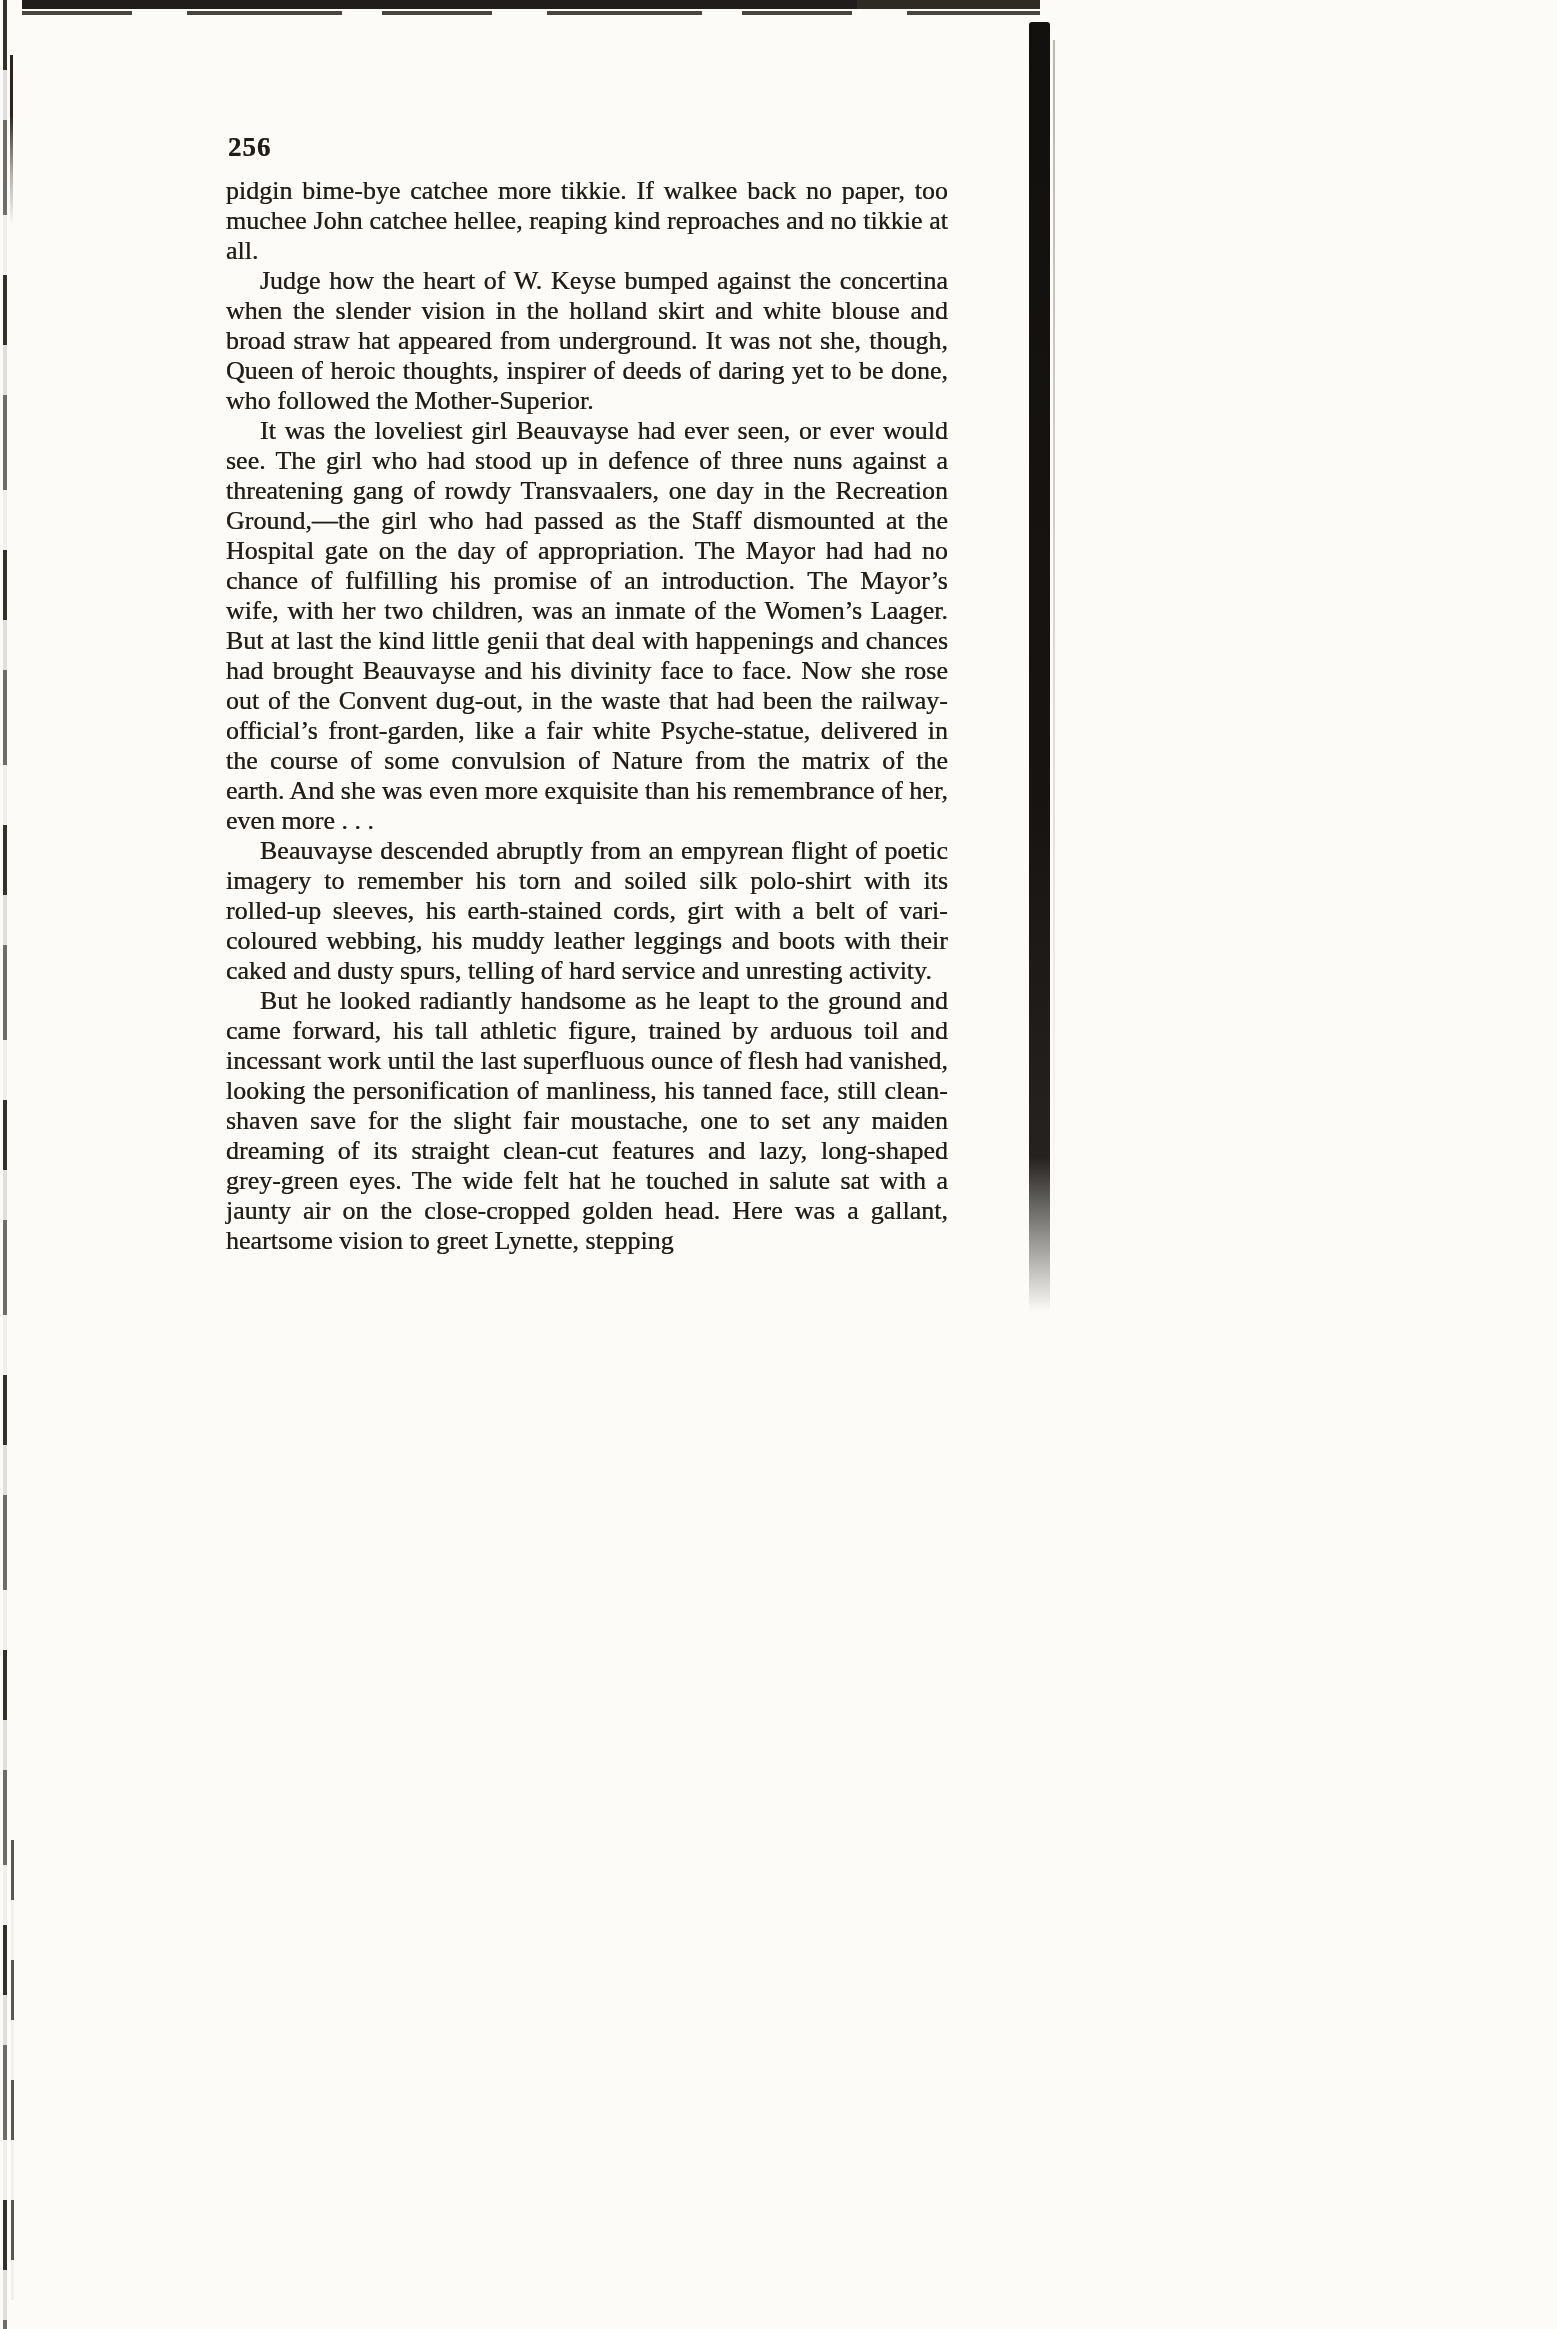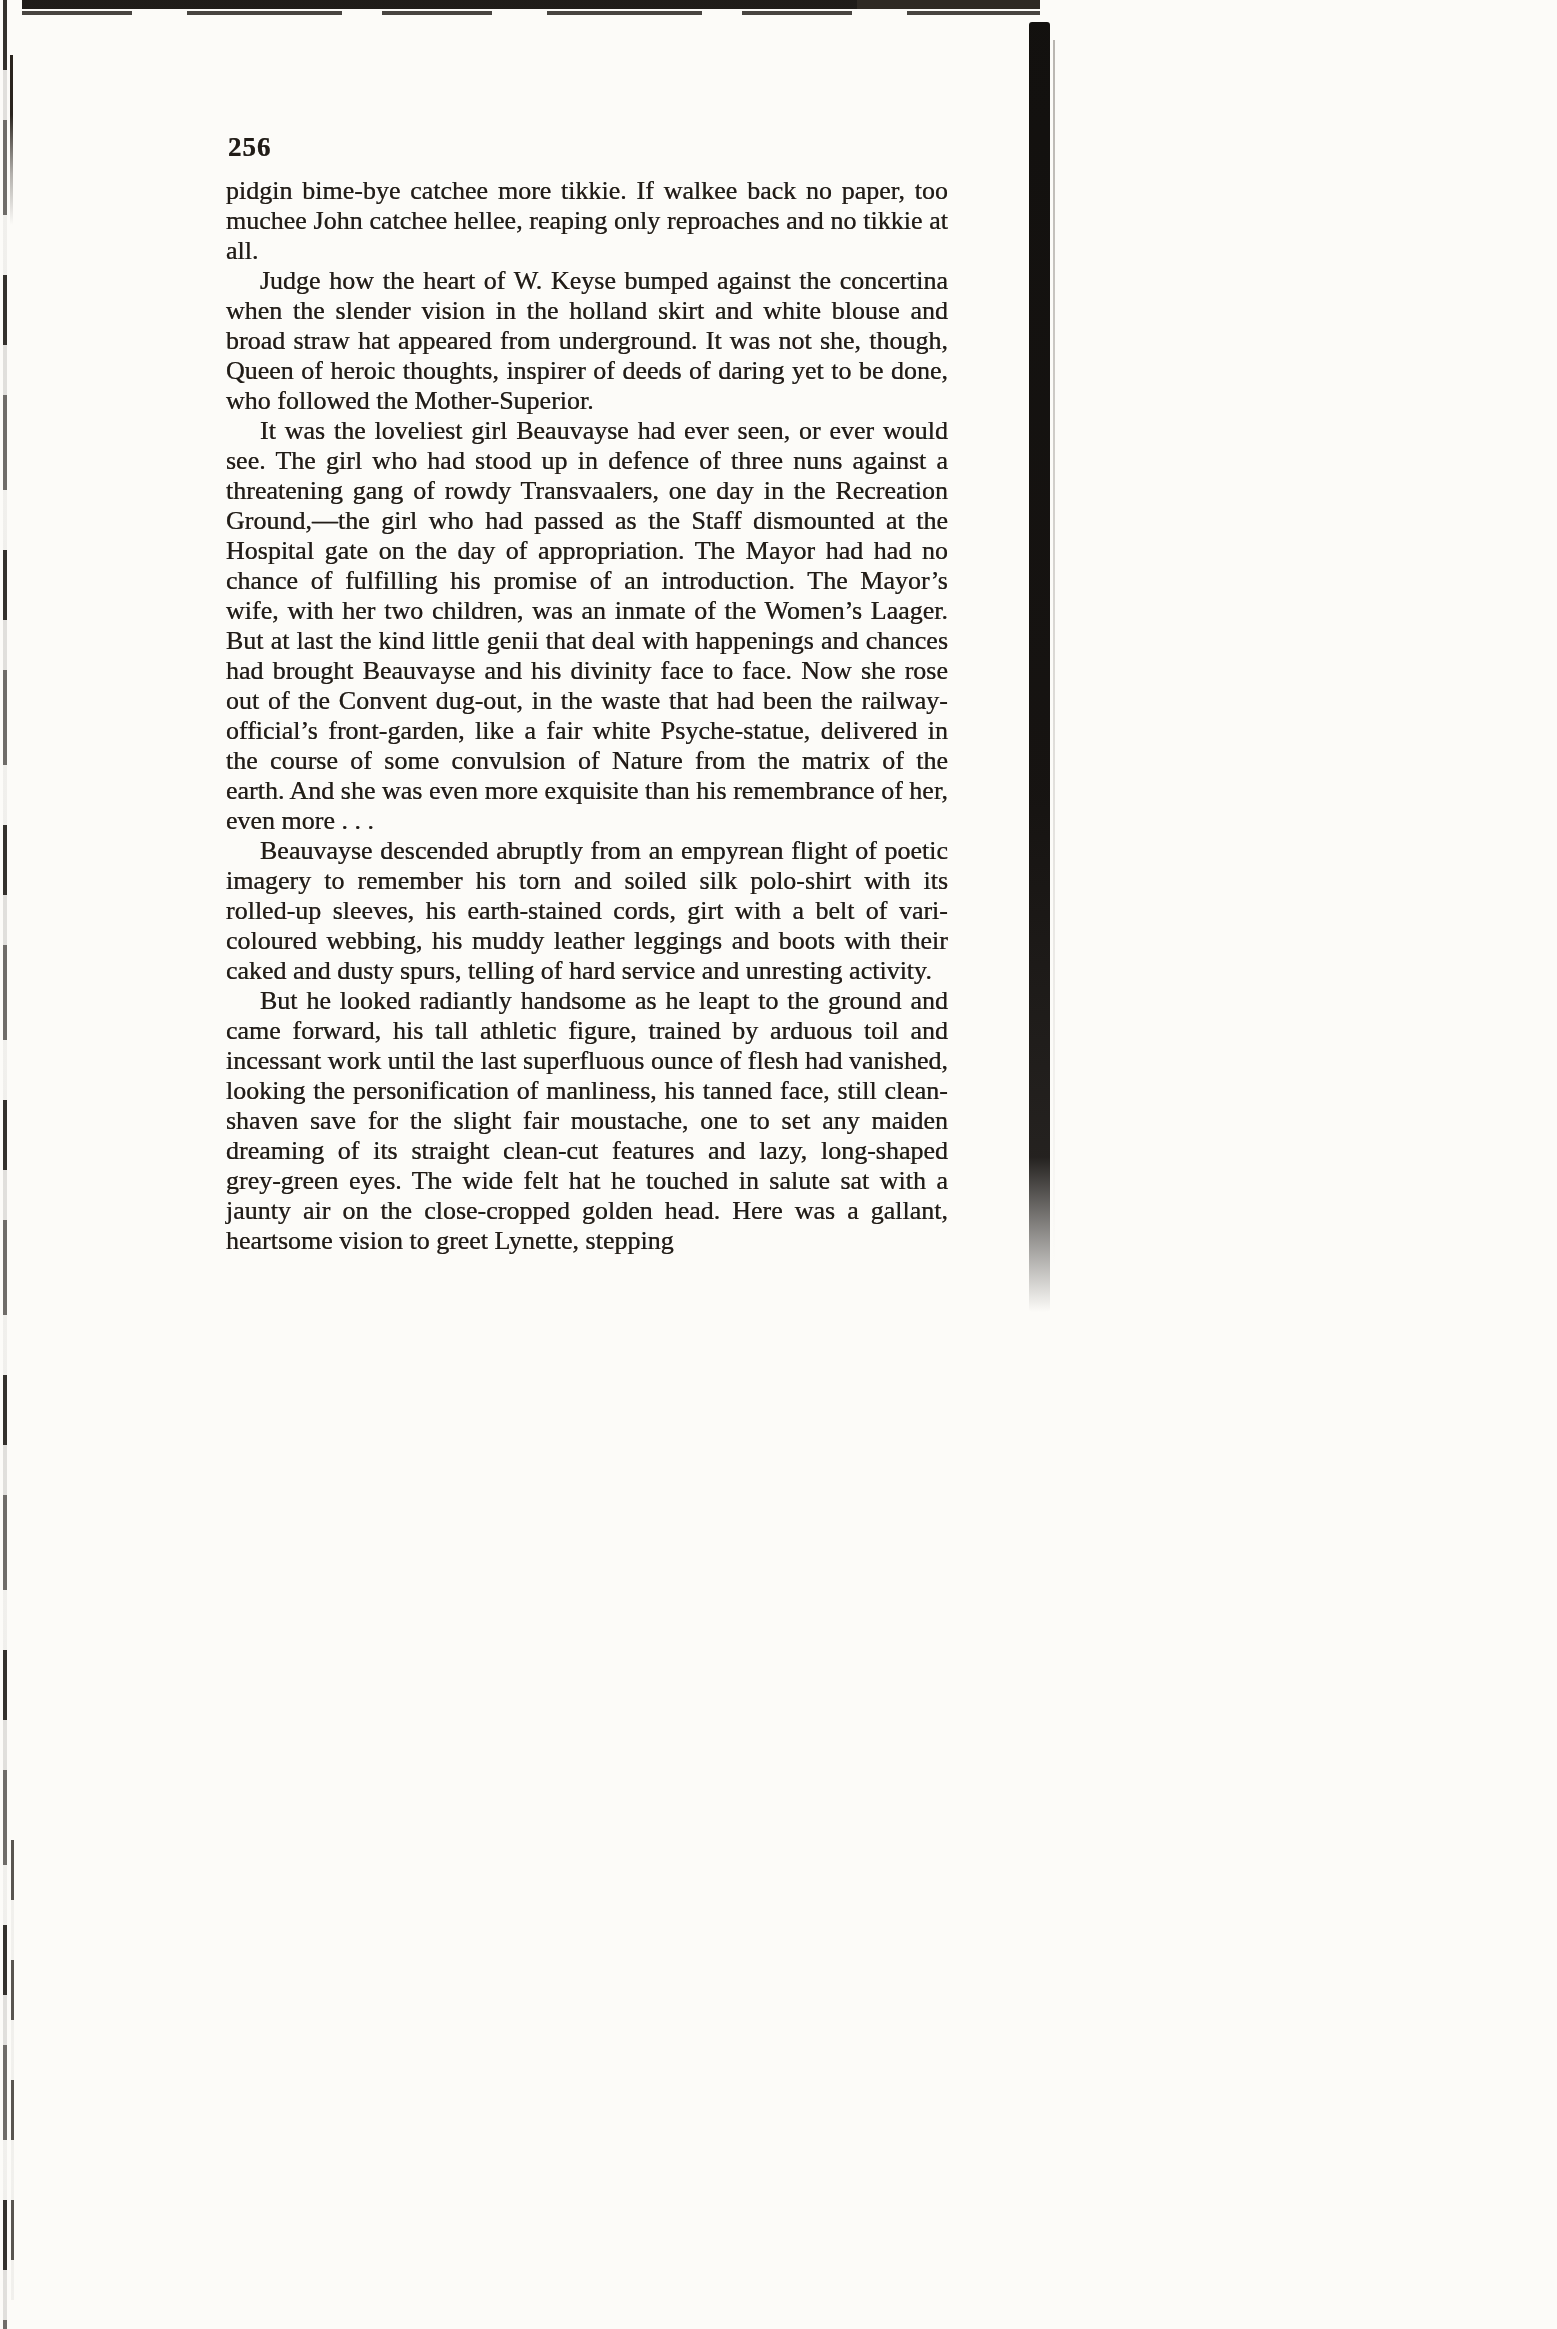--- a/index.html
+++ b/index.html
@@ -98,21 +98,21 @@
   <div class="left-edge-lower"></div>
   <div class="right-bar"></div>
   <div class="right-bar-hairline"></div>
 
   <div class="text-block">
 
     <div class="page-header">
       <span class="page-number">256</span>
     </div>
 
-    <p class="para no-indent">pidgin bime-bye catchee more tikkie.  If walkee back no paper, too muchee John catchee hellee, reaping only reproaches and no tikkie at all.</p>
+    <p class="para no-indent">pidgin bime-bye catchee more tikkie.  If walkee back no paper, too muchee John catchee hellee, reaping kind reproaches and no tikkie at all.</p>
 
     <p class="para">Judge how the heart of W. Keyse bumped against the concertina when the slender vision in the holland skirt and white blouse and broad straw hat appeared from underground.  It was not she, though, Queen of heroic thoughts, inspirer of deeds of daring yet to be done, who followed the Mother-Superior.</p>
 
     <p class="para">It was the loveliest girl Beauvayse had ever seen, or ever would see.  The girl who had stood up in defence of three nuns against a threatening gang of rowdy Transvaalers, one day in the Recreation Ground,—the girl who had passed as the Staff dismounted at the Hospital gate on the day of appropriation.  The Mayor had had no chance of fulfilling his promise of an introduction.  The Mayor’s wife, with her two children, was an inmate of the Women’s Laager. But at last the kind little genii that deal with happenings and chances had brought Beauvayse and his divinity face to face.  Now she rose out of the Convent dug-out, in the waste that had been the railway-official’s front-garden, like a fair white Psyche-statue, delivered in the course of some convulsion of Nature from the matrix of the earth. And she was even more exquisite than his remembrance of her, even more . . .</p>
 
     <p class="para">Beauvayse descended abruptly from an empyrean flight of poetic imagery to remember his torn and soiled silk polo-shirt with its rolled-up sleeves, his earth-stained cords, girt with a belt of vari-coloured webbing, his muddy leather leggings and boots with their caked and dusty spurs, telling of hard service and unresting activity.</p>
 
     <p class="para">But he looked radiantly handsome as he leapt to the ground and came forward, his tall athletic figure, trained by arduous toil and incessant work until the last superfluous ounce of flesh had vanished, looking the personification of manliness, his tanned face, still clean-shaven save for the slight fair moustache, one to set any maiden dreaming of its straight clean-cut features and lazy, long-shaped grey-green eyes.  The wide felt hat he touched in salute sat with a jaunty air on the close-cropped golden head.  Here was a gallant, heartsome vision to greet Lynette, stepping</p>
 
   </div>

